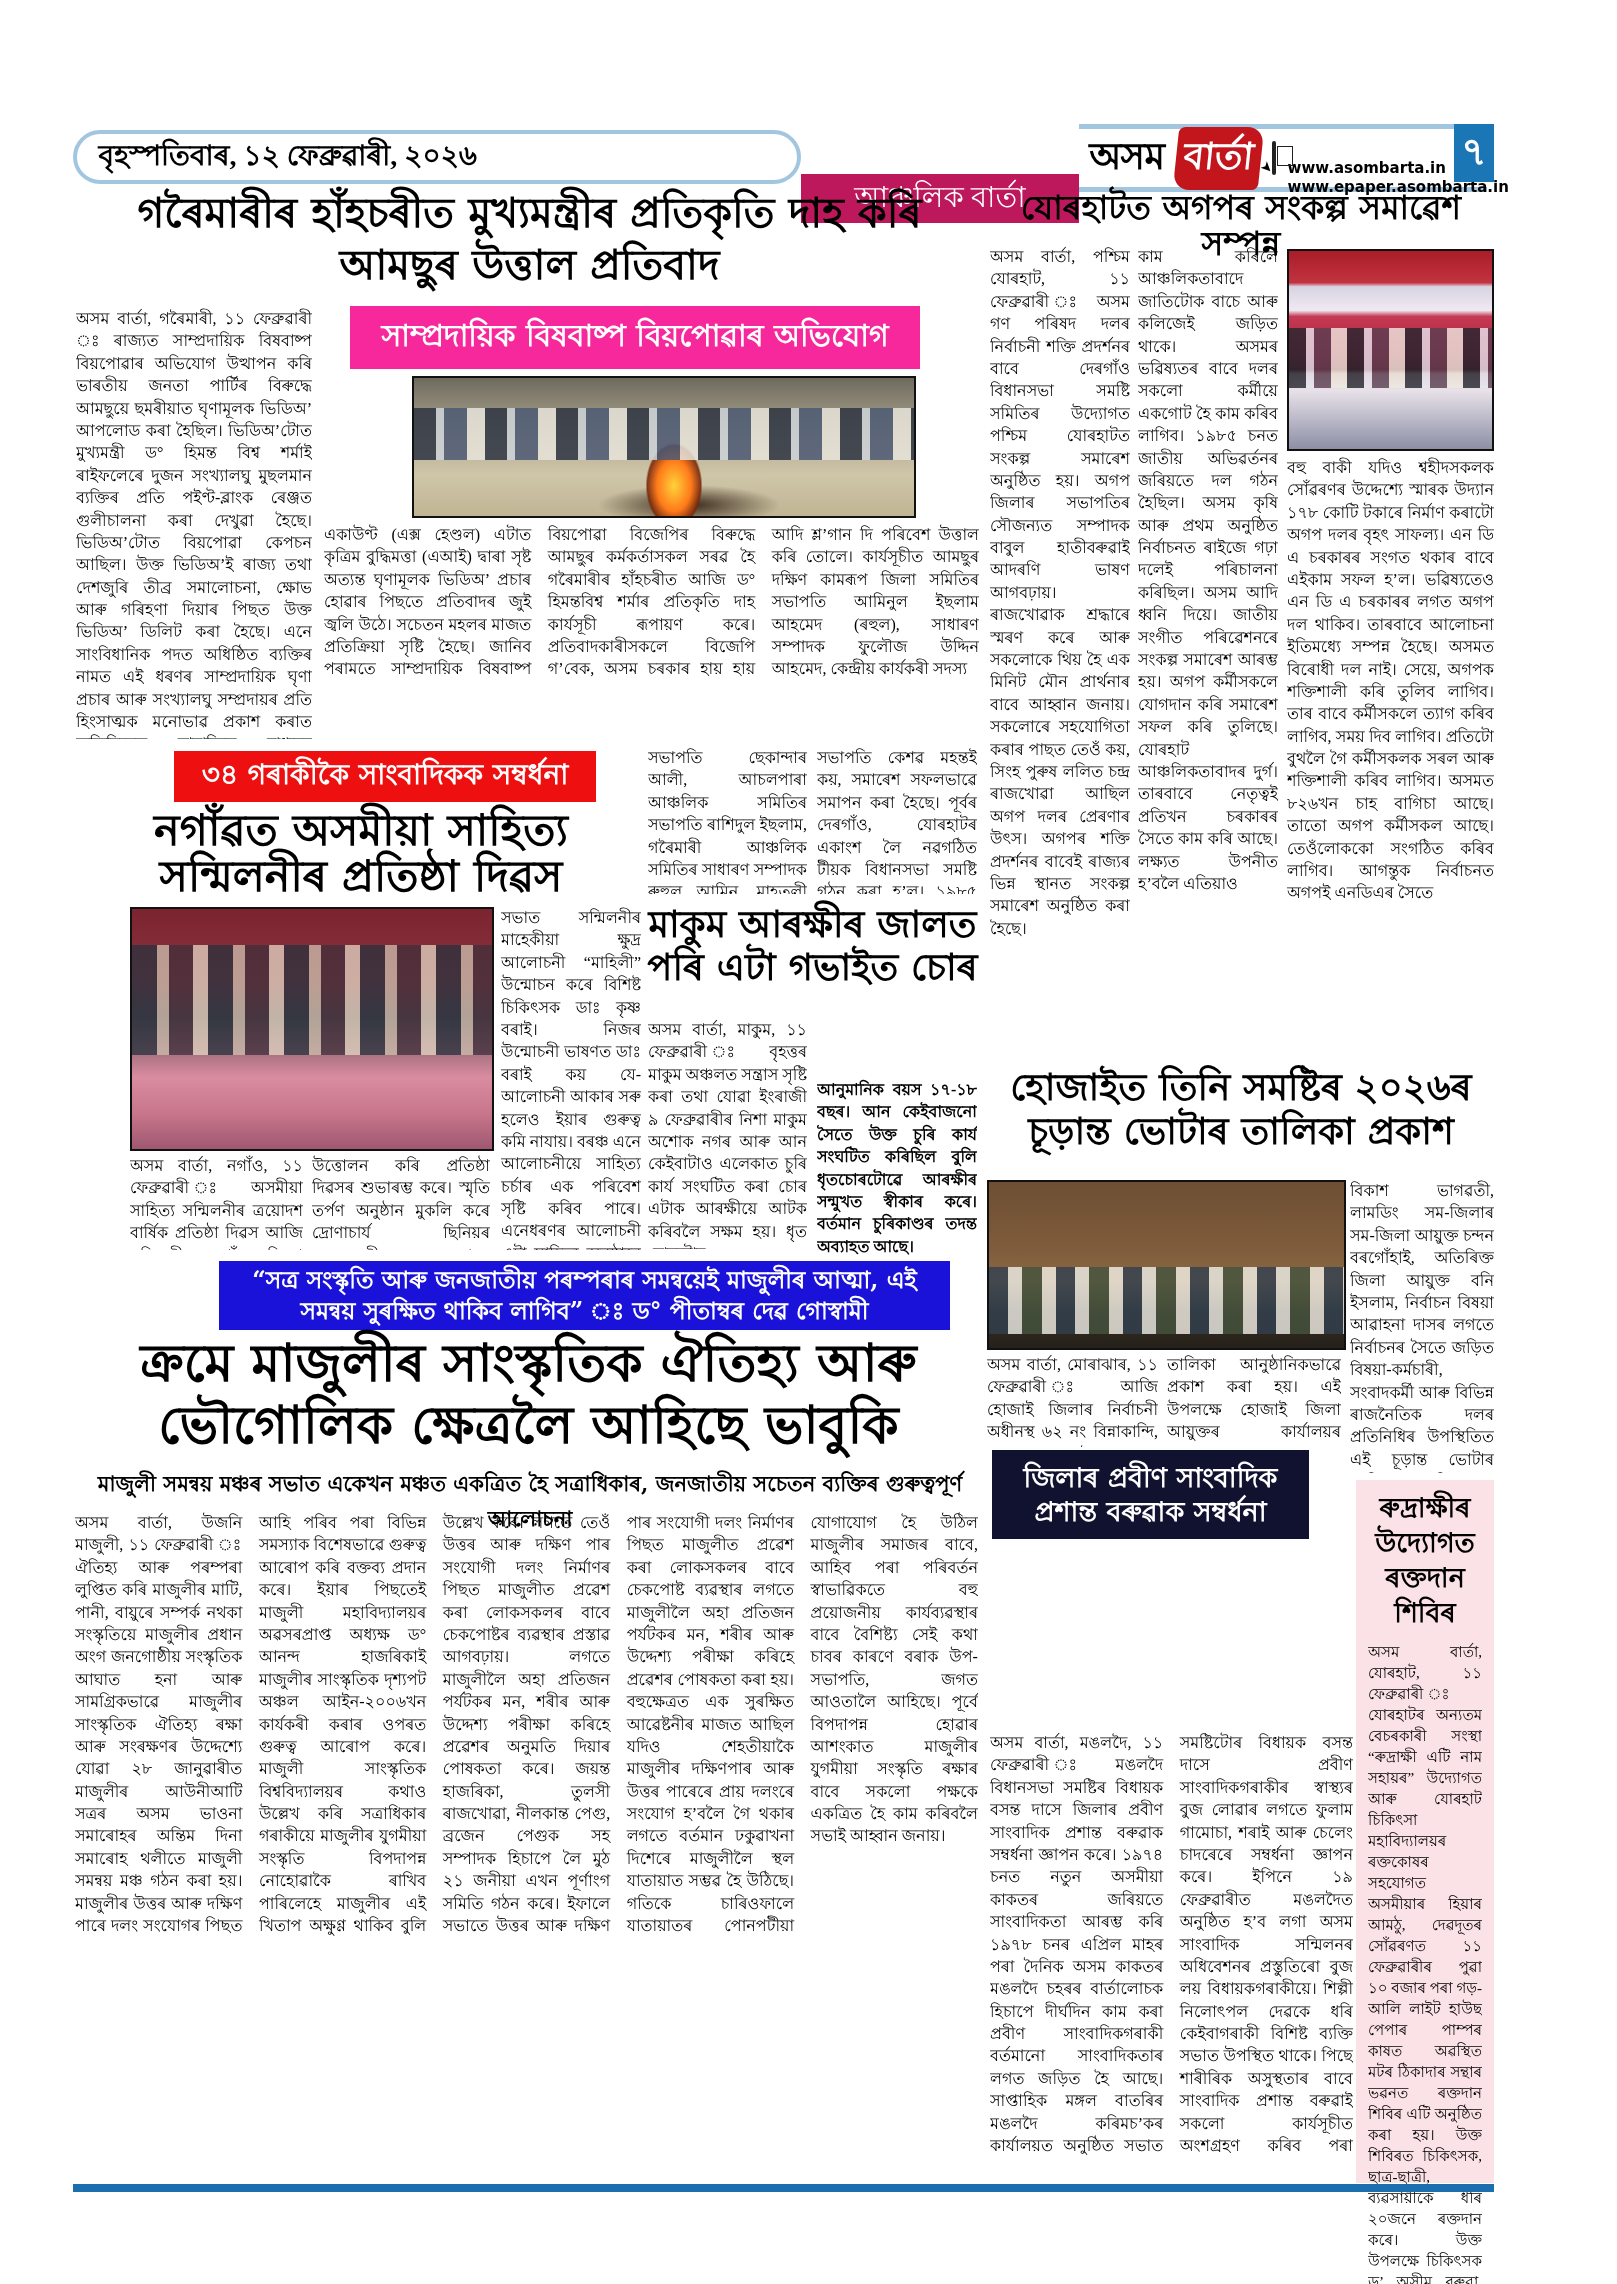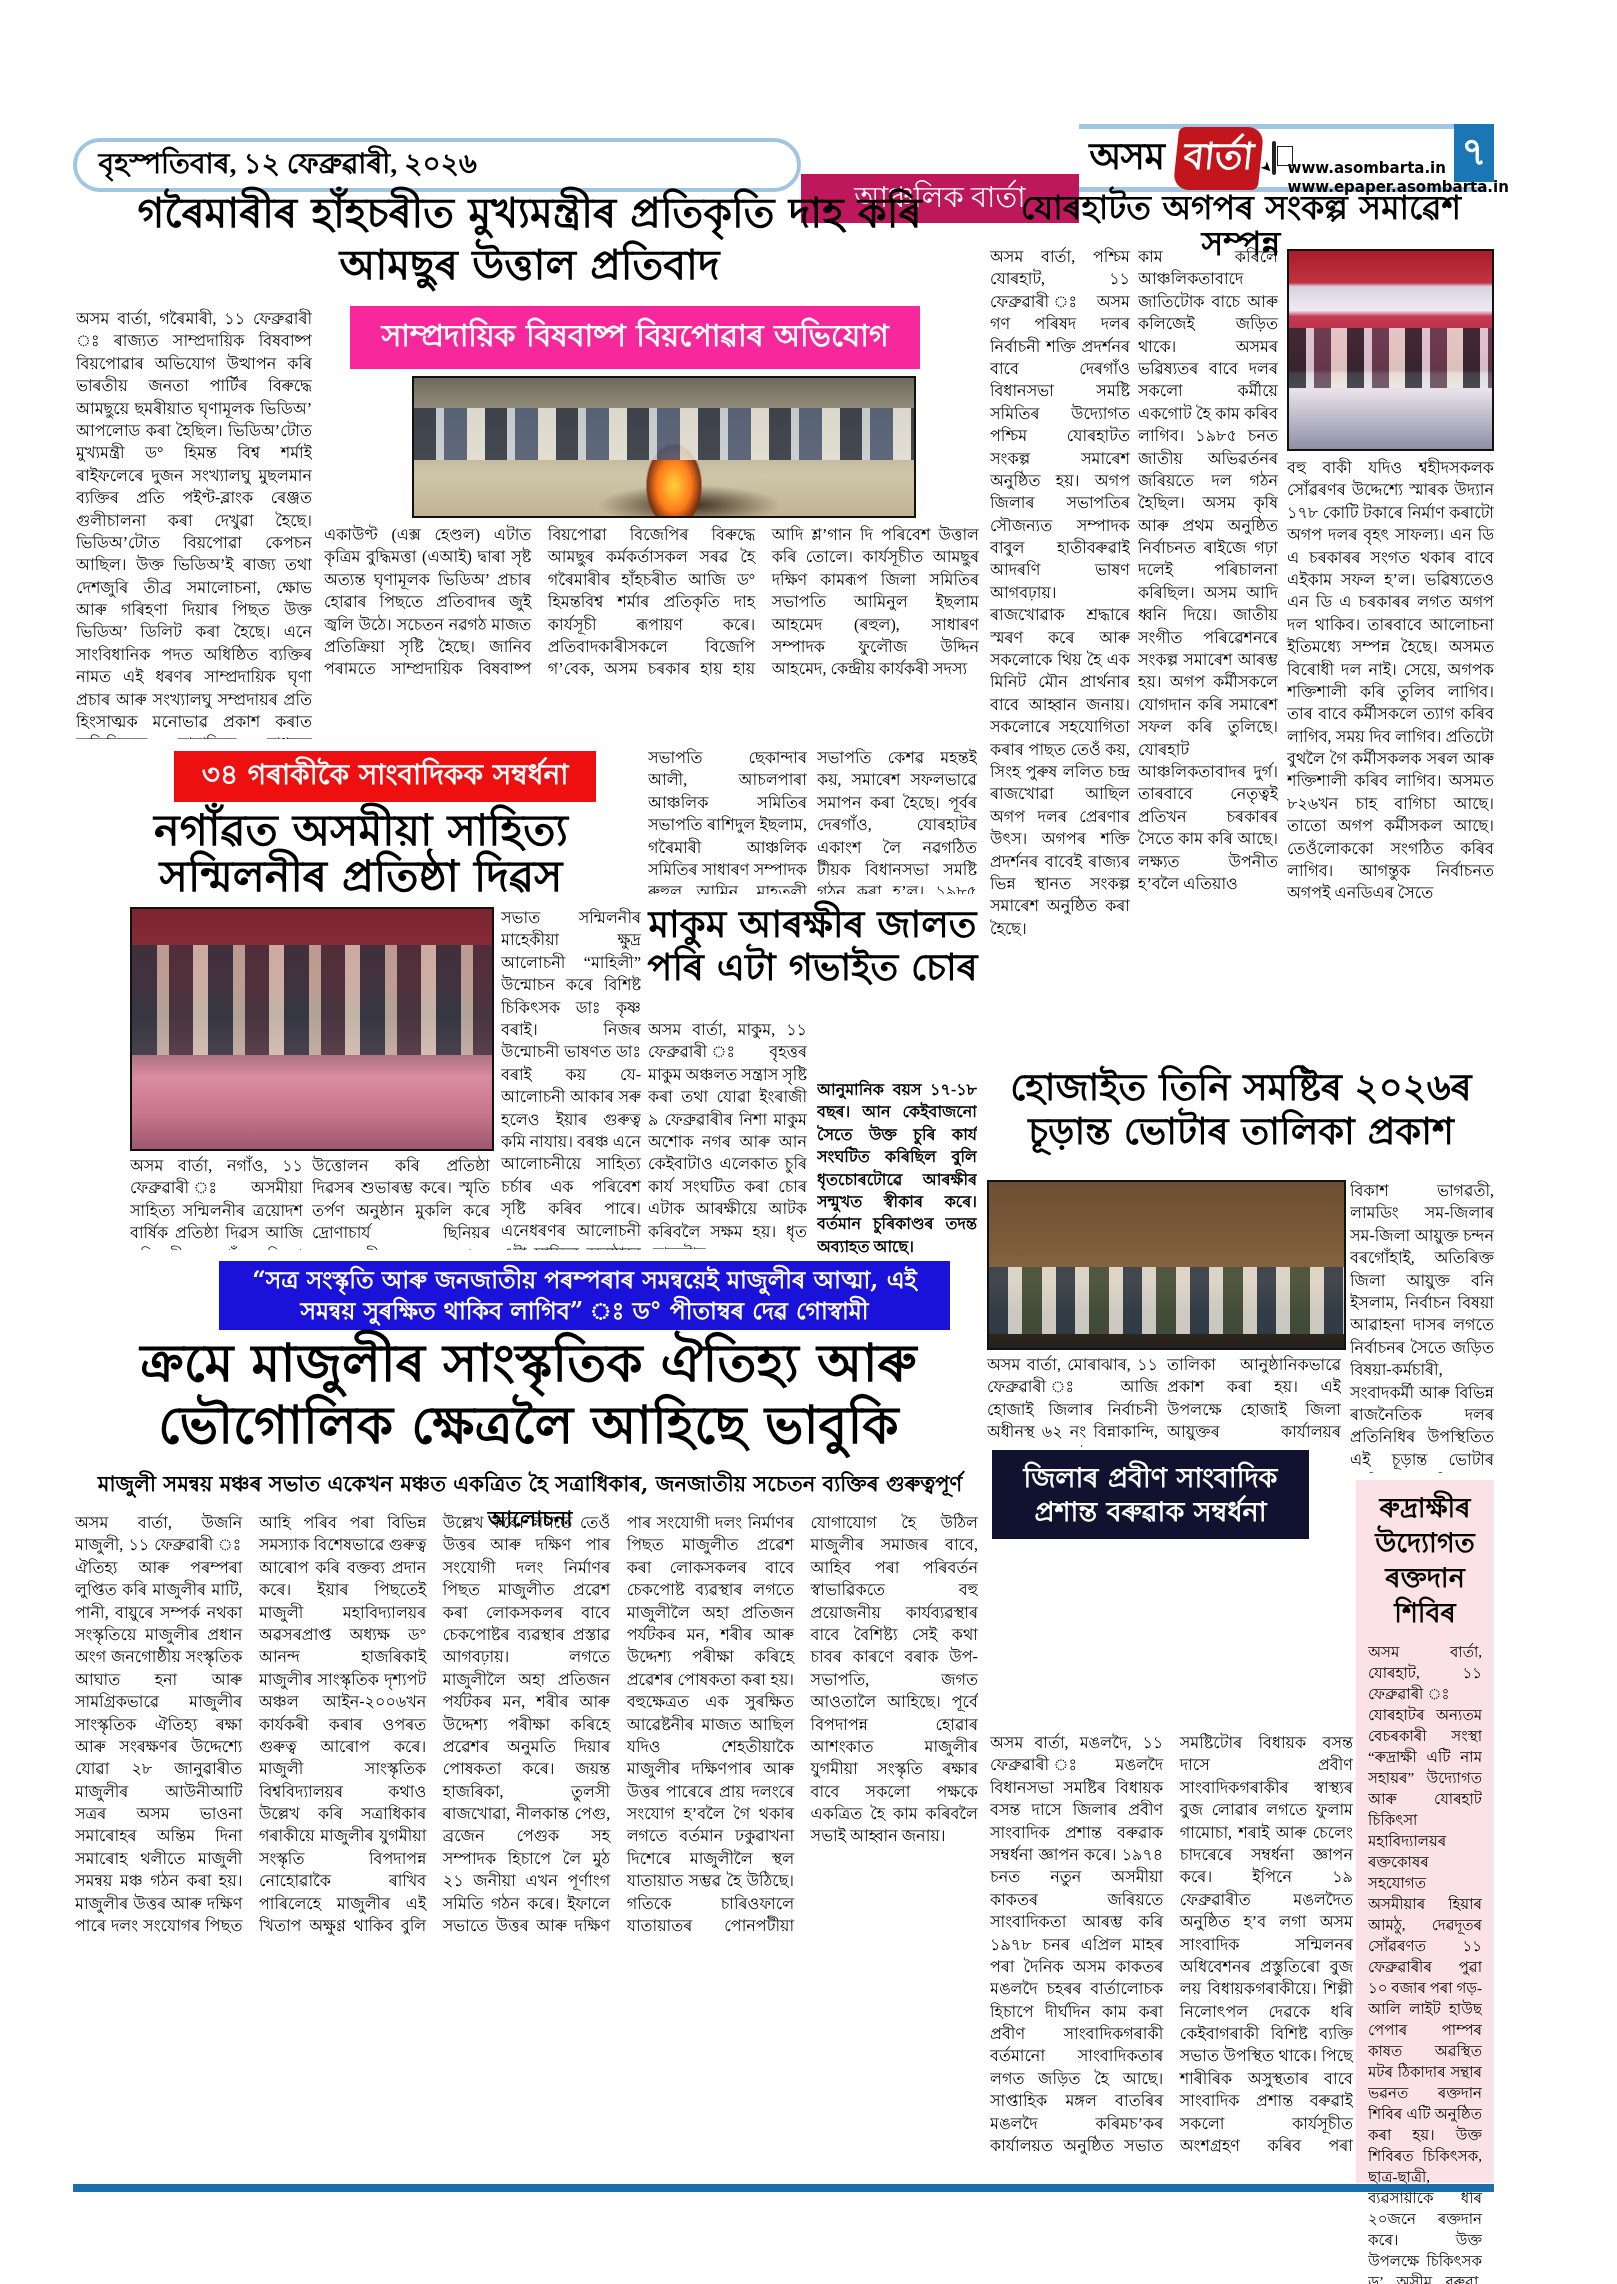--- a/index.html
+++ b/index.html
@@ -2,21 +2,21 @@
 <html style="font-size:10px"><head>
 <meta charset="utf-8">
 <style>
   html,body{margin:0;padding:0;background:#e8e8e8;}
   #paper{position:relative;width:1618px;height:2284px;background:#ffffff;overflow:hidden;
          font-family:"Liberation Serif", serif;color:#000;}
   .abs{position:absolute;}
   
   .datebox{border:4.4px solid #a3c6e0;border-radius:634px;background:#fff;
            display:flex;align-items:center;padding-left:21.6px;
-           font-size:28px;font-weight:bold;margin-top:8px;}
+           font-size:28px;font-weight:bold;}
   .sectionbox{background:#be185d;color:#fff;display:flex;align-items:center;justify-content:center;
               font-size:29px;font-weight:normal;margin-top:44px;}
   .mastband{background:#fff;border-top:5px solid #a3c6e0;border-bottom:5px solid #a3c6e0;
             display:flex;align-items:center;justify-content:center;gap:11.4px;padding-left:32px;}
   .mast-black{font-size:37px;font-weight:900;letter-spacing:-0.6px;}
   .mast-red{font-size:37px;font-weight:900;color:#fff;background:#c3151c;border-radius:6.3px 16.5px 6.3px 16.5px;
             padding:0 7.6px;transform:skewX(-6deg);display:inline-block;}
   .epaper-icon{width:34px;height:30px;border:2.5px solid #222;border-radius:3.8px;position:relative;background:#fff;}
   .epaper-icon:before{content:"";position:absolute;left:3.2px;top:3.2px;width:14px;height:18px;border:1.9px solid #222;}
   .epaper-icon:after{content:"➤";position:absolute;right:1.3px;bottom:-2.5px;font-size:14px;transform:rotate(45deg);}
@@ -94,21 +94,21 @@
   <div class="abs hl" style="left:82px;top:188px;width:895px;height:109px;font-size:41px;line-height:1.26;">
     <span>গৰৈমাৰীৰ হাঁহচৰীত মুখ্যমন্ত্ৰীৰ প্ৰতিকৃতি দাহ কৰি আমছুৰ উত্তাল প্ৰতিবাদ</span>
   </div>
   <div class="abs kicker k-pink" style="left:350px;top:306px;width:570px;height:63px;font-size:30px;">
     <span>সাম্প্ৰদায়িক বিষবাষ্প বিয়পোৱাৰ অভিযোগ</span>
   </div>
   <div class="abs col" style="left:76px;top:308px;width:236px;height:431px;">অসম বাৰ্তা, গৰৈমাৰী, ১১ ফেব্ৰুৱাৰী ঃ ৰাজ্যত সাম্প্ৰদায়িক বিষবাষ্প বিয়পোৱাৰ অভিযোগ উত্থাপন কৰি ভাৰতীয় জনতা পাৰ্টিৰ বিৰুদ্ধে আমছুয়ে ছমৰীয়াত ঘৃণামূলক ভিডিঅ’ আপলোড কৰা হৈছিল। ভিডিঅ’টোত মুখ্যমন্ত্ৰী ড° হিমন্ত বিশ্ব শৰ্মাই ৰাইফলেৰে দুজন সংখ্যালঘু মুছলমান ব্যক্তিৰ প্ৰতি পইণ্ট-ব্লাংক ৰেঞ্জত গুলীচালনা কৰা দেখুৱা হৈছে। ভিডিঅ’টোত বিয়পোৱা কেপচন আছিল। উক্ত ভিডিঅ’ই ৰাজ্য তথা দেশজুৰি তীব্ৰ সমালোচনা, ক্ষোভ আৰু গৰিহণা দিয়াৰ পিছত উক্ত ভিডিঅ’ ডিলিট কৰা হৈছে। এনে সাংবিধানিক পদত অধিষ্ঠিত ব্যক্তিৰ নামত এই ধৰণৰ সাম্প্ৰদায়িক ঘৃণা প্ৰচাৰ আৰু সংখ্যালঘু সম্প্ৰদায়ৰ প্ৰতি হিংসাত্মক মনোভাৱ প্ৰকাশ কৰাত অফিচিয়েল সামাজিক মাধ্যমৰ বিভাজন সৃষ্টি কৰা কাৰ্য বুলি ক্ষোভ প্ৰকাশ কৰে।</div>
   <div class="abs photo ph-a" style="left:412px;top:376px;width:500px;height:138px;"></div>
   <div class="abs col cols3" style="left:324px;top:524px;width:655px;height:216px;">
     <span>একাউণ্ট (এক্স হেণ্ডল) এটাত কৃত্ৰিম বুদ্ধিমত্তা (এআই) দ্বাৰা সৃষ্ট অত্যন্ত ঘৃণামূলক ভিডিঅ’ প্ৰচাৰ হোৱাৰ পিছতে প্ৰতিবাদৰ জুই জ্বলি উঠে।</span>
-    <span>সচেতন নৱগঠ মাজত প্ৰতিক্ৰিয়া সৃষ্টি হৈছে। জানিব পৰামতে সাম্প্ৰদায়িক বিষবাষ্প বিয়পোৱা বিজেপিৰ বিৰুদ্ধে আমছুৰ কৰ্মকৰ্তাসকল সৰৱ হৈ গৰৈমাৰীৰ হাঁহচৰীত আজি ড° হিমন্তবিশ্ব শৰ্মাৰ প্ৰতিকৃতি দাহ কাৰ্যসূচী ৰূপায়ণ কৰে। প্ৰতিবাদকাৰীসকলে</span>
+    <span>সচেতন মহলৰ মাজত প্ৰতিক্ৰিয়া সৃষ্টি হৈছে। জানিব পৰামতে সাম্প্ৰদায়িক বিষবাষ্প বিয়পোৱা বিজেপিৰ বিৰুদ্ধে আমছুৰ কৰ্মকৰ্তাসকল সৰৱ হৈ গৰৈমাৰীৰ হাঁহচৰীত আজি ড° হিমন্তবিশ্ব শৰ্মাৰ প্ৰতিকৃতি দাহ কাৰ্যসূচী ৰূপায়ণ কৰে। প্ৰতিবাদকাৰীসকলে</span>
     <span>বিজেপি গ’বেক, অসম চৰকাৰ হায় হায় আদি শ্ল’গান দি পৰিবেশ উত্তাল কৰি তোলে। কাৰ্যসূচীত আমছুৰ দক্ষিণ কামৰূপ জিলা সমিতিৰ সভাপতি আমিনুল ইছলাম আহমেদ (ৰহুল), সাধাৰণ সম্পাদক ফুলৌজ উদ্দিন আহমেদ, কেন্দ্ৰীয় কাৰ্যকৰী সদস্য</span>
   </div>
   <div class="abs col" style="left:648px;top:747px;width:159px;height:147px;">সভাপতি ছেকান্দাৰ আলী, আচলপাৰা আঞ্চলিক সমিতিৰ সভাপতি ৰাশিদুল ইছলাম, গৰৈমাৰী আঞ্চলিক সমিতিৰ সাধাৰণ সম্পাদক ৰুহুল আমিন, মাহতলী আঞ্চলিক সমিতিৰ সভাপতি তালেব আলী, মালিবাৰী আঞ্চলিক সমিতিৰ সভাপতি ৰুহুল আমিনকে প্ৰমুখ্য কৰি আমছুৰ বিষয়ববীয়া ও কাৰ্যকৰ্তাসকল উপস্থিতি থাকে।</div>
 
   <div class="abs hl" style="left:988px;top:190px;width:506px;height:46px;font-size:33px;line-height:1.1;">
     <span>যোৰহাটত অগপৰ সংকল্প সমাৱেশ সম্পন্ন</span>
   </div>
   <div class="abs col" style="left:990px;top:246px;width:140px;height:804px;">অসম বাৰ্তা, পশ্চিম যোৰহাট, ১১ ফেব্ৰুৱাৰী ঃ অসম গণ পৰিষদ দলৰ নিৰ্বাচনী শক্তি প্ৰদৰ্শনৰ বাবে দেৰগাঁও বিধানসভা সমষ্টি সমিতিৰ উদ্যোগত পশ্চিম যোৰহাটত সংকল্প সমাৰেশ অনুষ্ঠিত হয়। অগপ জিলাৰ সভাপতিৰ সৌজন্যত সম্পাদক বাবুল হাতীবৰুৱাই আদৰণি ভাষণ আগবঢ়ায়। ৰাজখোৱাক শ্ৰদ্ধাৰে স্মৰণ কৰে আৰু সকলোকে থিয় হৈ এক মিনিট মৌন প্ৰাৰ্থনাৰ বাবে আহ্বান জনায়। সকলোৰে সহযোগিতা কৰাৰ পাছত তেওঁ কয়, সিংহ পুৰুষ ললিত চন্দ্ৰ ৰাজখোৱা আছিল অগপ দলৰ প্ৰেৰণাৰ উৎস। অগপৰ শক্তি প্ৰদৰ্শনৰ বাবেই ৰাজ্যৰ ভিন্ন স্থানত সংকল্প সমাৰেশ অনুষ্ঠিত কৰা হৈছে।</div>
   <div class="abs col" style="left:1138px;top:246px;width:140px;height:804px;">কাম কৰিলে আঞ্চলিকতাবাদে জাতিটোক বাচে আৰু কলিজেই জড়িত থাকে। অসমৰ ভৱিষ্যতৰ বাবে দলৰ সকলো কৰ্মীয়ে একগোট হৈ কাম কৰিব লাগিব। ১৯৮৫ চনত জাতীয় অভিৱৰ্তনৰ জৰিয়তে দল গঠন হৈছিল। অসম কৃষি আৰু প্ৰথম অনুষ্ঠিত নিৰ্বাচনত ৰাইজে গঢ়া দলেই পৰিচালনা কৰিছিল। অসম আদি ধ্বনি দিয়ে। জাতীয় সংগীত পৰিৱেশনৰে সংকল্প সমাৰেশ আৰম্ভ হয়। অগপ কৰ্মীসকলে যোগদান কৰি সমাৰেশ সফল কৰি তুলিছে। যোৰহাট আঞ্চলিকতাবাদৰ দুৰ্গ। তাৰবাবে নেতৃত্বই প্ৰতিখন চৰকাৰৰ সৈতে কাম কৰি আছে। লক্ষ্যত উপনীত হ’বলৈ এতিয়াও</div>
   <div class="abs photo ph-b" style="left:1287px;top:249px;width:203px;height:198px;"></div>

